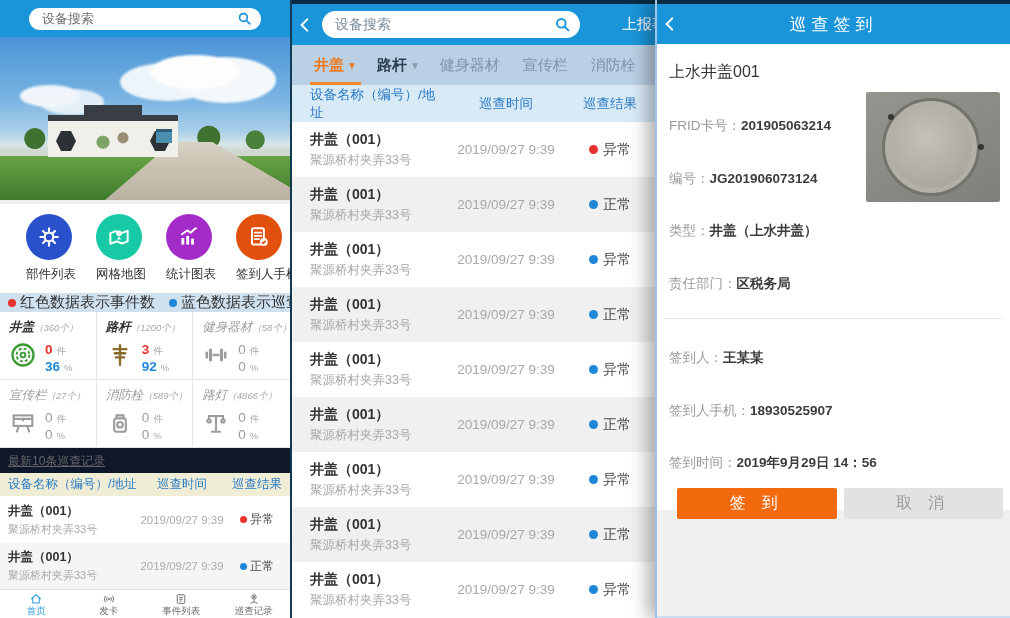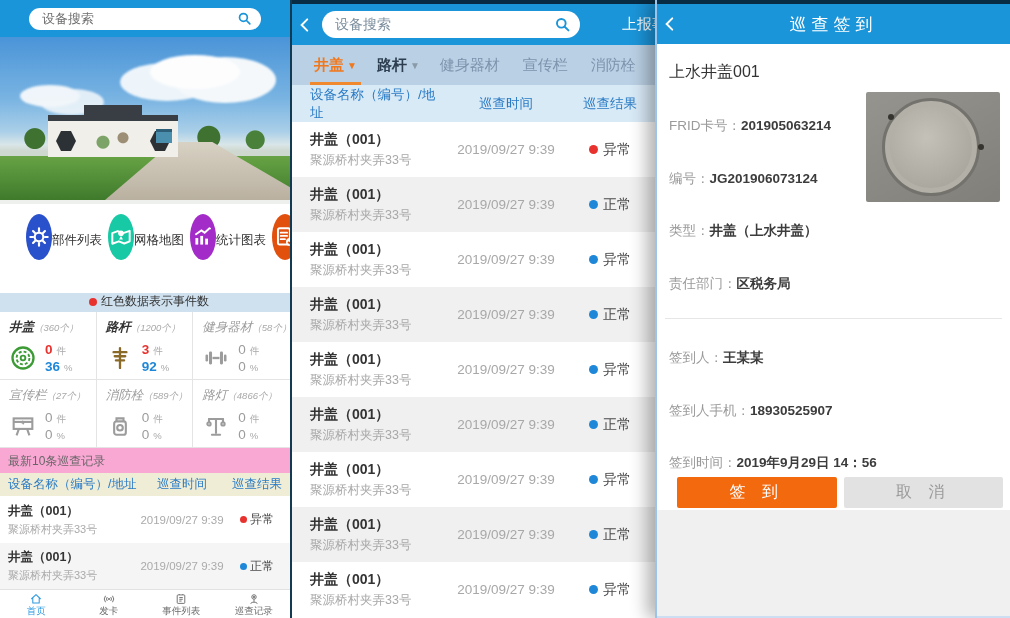--- a/index.html
+++ b/index.html
@@ -33,45 +33,45 @@
   .b-hex1 { left:8px; } .b-hex2 { right:8px; }
   .b-mural { position:absolute; left:40px; top:8px; width:50px; height:22px;
     background:radial-gradient(circle at 30% 60%,#7da468 6px,transparent 7px),radial-gradient(circle at 70% 40%,#9c8f75 5px,transparent 6px); }
   .b-grass { position:absolute; left:0; bottom:0; width:100%; height:44px; background:linear-gradient(180deg,#67a344,#3f7a2c); }
   .b-road { position:absolute; right:0; bottom:0; width:185px; height:58px;
     background:linear-gradient(180deg,#d8d2c4,#b9b0a0); clip-path:polygon(38% 0,58% 0,100% 78%,100% 100%,0 100%,30% 18%); }
   .b-booth { position:absolute; right:118px; top:92px; width:16px; height:14px; background:#4a8fae; border-top:3px solid #2e5f78; }
 
   .lp-gap { height:4px; background:#edf0ed; }
   .menu-card { height:89px; background:#fff; display:flex; justify-content:space-around; align-items:flex-start; padding:10px 6px 0; }
-  .menu-item { display:flex; flex-direction:row; align-items:center; width:62px; cursor:pointer;margin-left:20px; }
+  .menu-item { display:flex; flex-direction:column; width:62px; cursor:pointer;margin-left:20px; }
   .menu-circle { width:46px; height:46px; border-radius:50%; display:flex; align-items:center; justify-content:center; }
   .menu-label { margin-top:6px; font-size:12.5px; color:#333; white-space:nowrap; }
 
-  .legend { height:19px; background:#cfe1ef; display:flex; align-items:center; gap:14px; padding-left:8px; font-size:12px; color:#333;flex-direction:column; }
+  .legend { height:19px; background:#cfe1ef; display:flex; align-items:center; gap:14px; padding-left:8px; font-size:15px; color:#333; }
   .legend-item { display:flex; align-items:center; gap:4px; white-space:nowrap; }
   .dot { display:inline-block; border-radius:50%; }
   .legend .dot { width:8px; height:8px; }
   .c-red { background:#e8322e; } .c-blue { background:#1e87d8; }
 
   .stats { display:grid; grid-template-columns:1fr 1fr 1fr; }
   .stat { height:68px; background:#fff; border-right:1px solid #e4e4e4; border-bottom:1px solid #e4e4e4; padding:7px 4px 0 9px; overflow:hidden; }
   .stat:nth-child(3n) { border-right:none; }
   .stat-title { font-size:12.5px; white-space:nowrap;font-style:italic; }
   .stat-total { font-size:9.5px; color:#a8a8a8; }
   .stat.c-on  .stat-name { color:#333; font-weight:bold; }
   .stat.c-off .stat-name { color:#9c9c9c; }
-  .stat-body { display:flex; align-items:center; gap:8px; margin-top:5px; }
+  .stat-body { display:flex; align-items:flex-start; gap:8px; margin-top:5px; }
   .stat-vals { line-height:15px; }
   .stat-vals .num { font-size:13.5px; font-weight:bold; }
   .stat-vals .unit { font-size:9.5px; color:#a8a8a8; margin-left:4px; }
   .stat.c-on .ev { color:#e8322e; } .stat.c-on .rate { color:#1e87d8; }
   .stat.c-off .num { color:#9c9c9c; font-weight:normal; }
 
-  .records-title { height:25px; line-height:26px; font-size:12px; color:#666; padding-left:8px; background:#f9a8d4; }
+  .records-title { height:25px; line-height:26px; font-size:12px; color:#666; padding-left:8px; background:#0f172a;text-decoration:underline; }
   .lp-thead { height:23px; background:#f0edd7; display:flex; align-items:center; font-size:12.5px; color:#2a7bc4; }
   .lp-thead .h1 { flex:1; padding-left:8px; } .lp-thead .h2 { width:84px; text-align:center; } .lp-thead .h3 { width:66px; text-align:center; }
   .lp-row { height:47px; display:flex; align-items:center; background:#fff; }
   .lp-rows .lp-row:nth-of-type(even) { background:#f5f5f5; height:46px; }
   .lp-row .cell-name { flex:1; padding-left:8px; }
   .lp-row .nm { font-size:12.5px; font-weight:bold; color:#333; }
   .lp-row .ad { font-size:11px; color:#aaa; margin-top:2px; }
   .lp-row .tm { width:84px; text-align:center; font-size:11.5px; color:#aaa; }
   .lp-row .st { width:66px; display:flex; align-items:center; justify-content:center; gap:3px; font-size:12px; color:#4a4a4a; }
   .lp-row .dot { width:7px; height:7px; }
@@ -126,21 +126,21 @@
   .rp-signin .rp-value { font-weight:bold; }
   .rp-photo { position:absolute; top:40px; right:10px; width:134px; height:110px; border-radius:2px;
     background:linear-gradient(150deg,#95948f,#807f7a); z-index:2; }
   .rp-cover { position:absolute; left:16px; top:6px; width:98px; height:98px; border-radius:50%;
     background:radial-gradient(circle at 45% 40%,#c4c1b9,#aaa79f 68%,#908d85),
       repeating-linear-gradient(45deg,rgba(110,108,100,.25) 0 2px,transparent 2px 7px),
       repeating-linear-gradient(-45deg,rgba(110,108,100,.2) 0 2px,transparent 2px 7px);
     border:3px solid #74726c; box-shadow:inset 0 0 0 5px #b3b0a8; }
   .bolt { position:absolute; width:6px; height:6px; border-radius:50%; background:#35342f; }
   .bolt1 { left:22px; top:22px; } .bolt2 { right:16px; top:52px; }
-  .rp-buttons { position:absolute; top:425px; left:20px; right:7px; display:flex; gap:7px; z-index:3; }
+  .rp-buttons { position:absolute; top:436px; left:20px; right:7px; display:flex; gap:7px; z-index:3;font-family:Liberation Serif, serif; }
   .btn { flex:1; height:31px; border:none; border-radius:2px; font-size:16px; letter-spacing:6px; cursor:pointer;
          font-family:inherit; display:flex; align-items:center; justify-content:center; }
   .btn-primary { background:#f2690e; color:#fff; }
   .btn-cancel  { background:#e2e2e2; color:#9a9a9a; }
   .rp-graybox { position:absolute; left:0; right:0; top:458px; bottom:10px; background:#f0f0f0; z-index:1; }
   .rp-strip { position:absolute; left:0; right:0; bottom:0; height:10px; background:#cdddf2; z-index:1; }
 </style>
 </head>
 <body>
 

